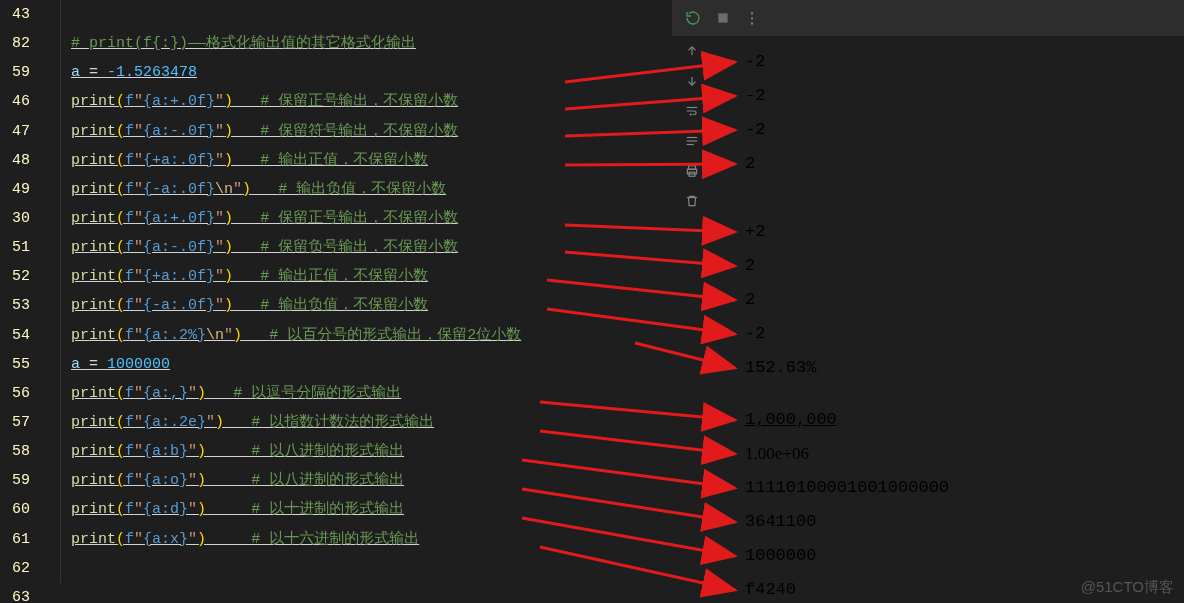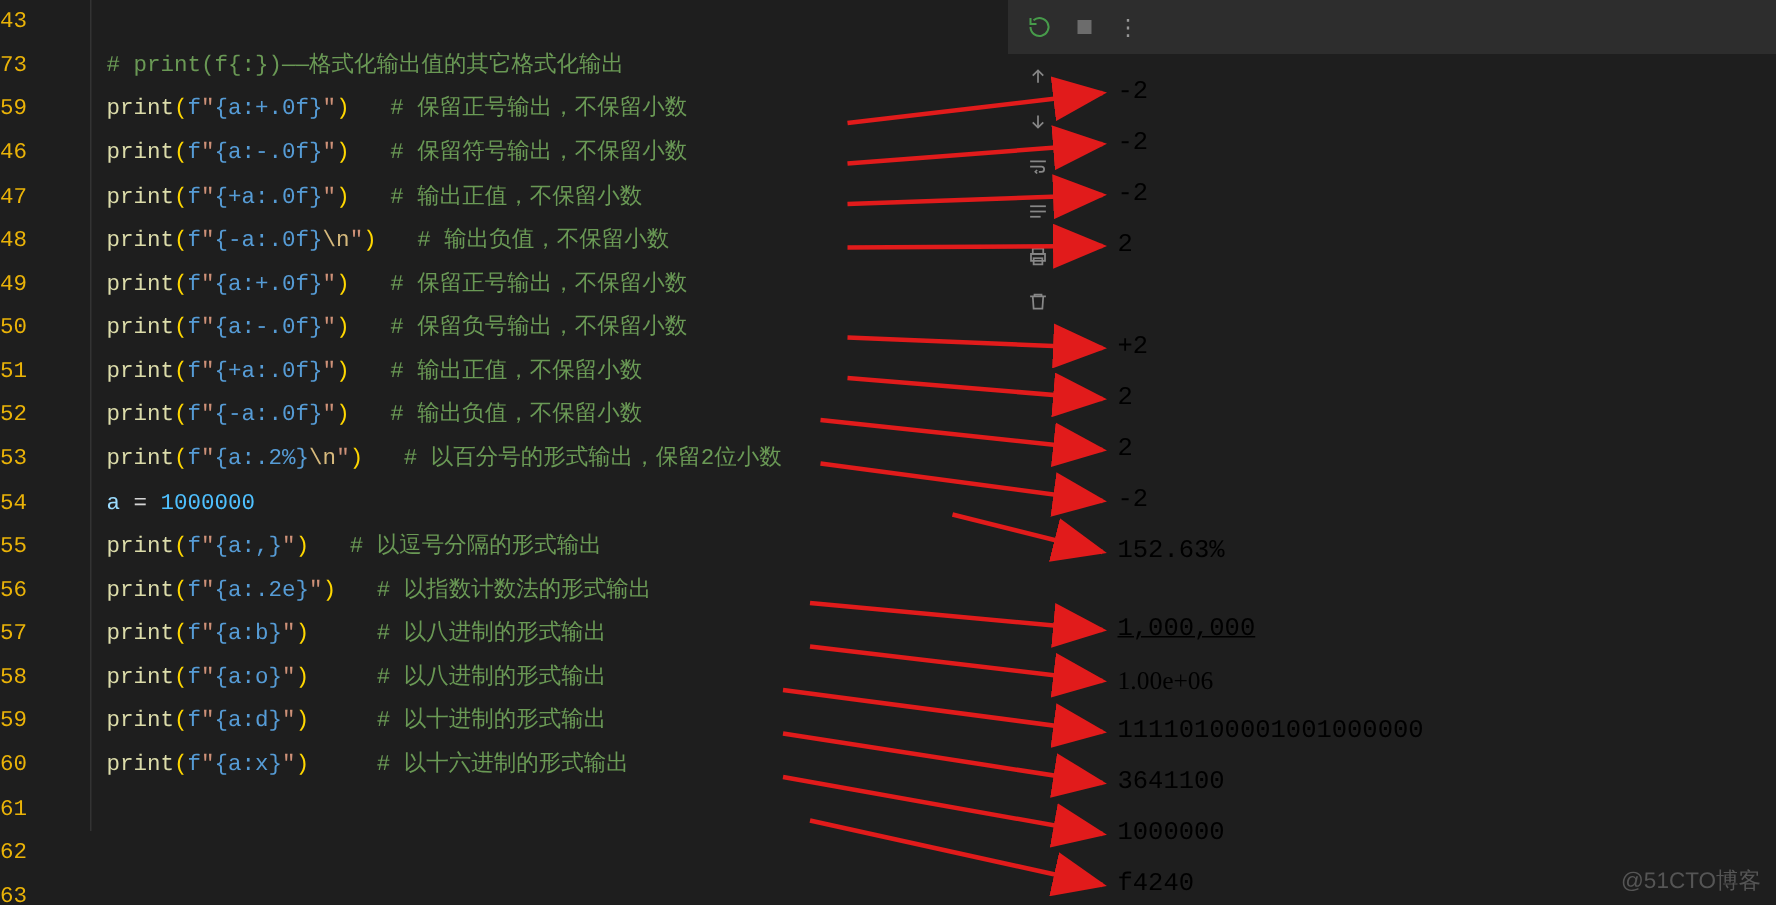--- a/index.html
+++ b/index.html
@@ -18,41 +18,42 @@
     width: 672px;
     height: 603px;
     background: #1e1e1e;
     color: #d4d4d4;
   }
   .gutter {
     position: absolute;
     left: 0; top: 0;
     width: 60px;
     height: 603px;
-    text-align: left;
-    color: #eab308;
+    text-align: center;
+    color: #fef9c3;
     font-size: 15px;
   }
   .gutter-num {
     height: 29.15px;
     line-height: 29.15px;
     padding-right: 18px;
   }
   .code {
     position: absolute;
     left: 60px; top: 0;
     width: 612px;
     border-left: 1px solid #333;
   }
   .code-line {
     height: 29.15px;
     line-height: 29.15px;
     white-space: pre;
     padding-left: 10px;
     font-size: 15px;
+    text-decoration: underline;
   }
   .tok-fn   { color: #dcdcaa; }
   .tok-str  { color: #ce9178; }
   .tok-fstr { color: #569cd6; }
   .tok-num  { color: #4fc1ff; }
   .tok-var  { color: #9cdcfe; }
   .tok-cmt  { color: #6a9955; }
   .tok-op   { color: #d4d4d4; }
   .tok-par  { color: #ffd700; }
   .tok-esc  { color: #d7ba7d; }
@@ -117,44 +118,45 @@
     color:#555;
     font-family: Arial, sans-serif;
   }
 </style>
 </head>
 <body>
 
 <div class="editor">
   <div class="gutter" id="gutter">
       <div class="gutter-num">43</div>
-      <div class="gutter-num">73</div>
+      <div class="gutter-num">82</div>
       <div class="gutter-num">59</div>
       <div class="gutter-num">46</div>
       <div class="gutter-num">47</div>
       <div class="gutter-num">48</div>
       <div class="gutter-num">49</div>
-      <div class="gutter-num">50</div>
+      <div class="gutter-num">30</div>
       <div class="gutter-num">51</div>
       <div class="gutter-num">52</div>
       <div class="gutter-num">53</div>
       <div class="gutter-num">54</div>
       <div class="gutter-num">55</div>
       <div class="gutter-num">56</div>
       <div class="gutter-num">57</div>
       <div class="gutter-num">58</div>
       <div class="gutter-num">59</div>
       <div class="gutter-num">60</div>
       <div class="gutter-num">61</div>
       <div class="gutter-num">62</div>
       <div class="gutter-num">63</div>
     </div>
   <div class="code" id="code">
       <div class="code-line"></div>
       <div class="code-line"><span class="tok-cmt"># print(f{:})——格式化输出值的其它格式化输出</span></div>
+      <div class="code-line"><span class="tok-var">a</span><span class="tok-op"> = </span><span class="tok-num">-1.5263478</span></div>
       <div class="code-line"><span class="tok-fn">print</span><span class="tok-par">(</span><span class="tok-fstr">f</span><span class="tok-str">"</span><span class="tok-fstr">{a:+.0f}</span><span class="tok-str">"</span><span class="tok-par">)</span><span class="tok-op">   </span><span class="tok-cmt"># 保留正号输出，不保留小数</span></div>
       <div class="code-line"><span class="tok-fn">print</span><span class="tok-par">(</span><span class="tok-fstr">f</span><span class="tok-str">"</span><span class="tok-fstr">{a:-.0f}</span><span class="tok-str">"</span><span class="tok-par">)</span><span class="tok-op">   </span><span class="tok-cmt"># 保留符号输出，不保留小数</span></div>
       <div class="code-line"><span class="tok-fn">print</span><span class="tok-par">(</span><span class="tok-fstr">f</span><span class="tok-str">"</span><span class="tok-fstr">{+a:.0f}</span><span class="tok-str">"</span><span class="tok-par">)</span><span class="tok-op">   </span><span class="tok-cmt"># 输出正值，不保留小数</span></div>
       <div class="code-line"><span class="tok-fn">print</span><span class="tok-par">(</span><span class="tok-fstr">f</span><span class="tok-str">"</span><span class="tok-fstr">{-a:.0f}</span><span class="tok-esc">\n</span><span class="tok-str">"</span><span class="tok-par">)</span><span class="tok-op">   </span><span class="tok-cmt"># 输出负值，不保留小数</span></div>
       <div class="code-line"><span class="tok-fn">print</span><span class="tok-par">(</span><span class="tok-fstr">f</span><span class="tok-str">"</span><span class="tok-fstr">{a:+.0f}</span><span class="tok-str">"</span><span class="tok-par">)</span><span class="tok-op">   </span><span class="tok-cmt"># 保留正号输出，不保留小数</span></div>
       <div class="code-line"><span class="tok-fn">print</span><span class="tok-par">(</span><span class="tok-fstr">f</span><span class="tok-str">"</span><span class="tok-fstr">{a:-.0f}</span><span class="tok-str">"</span><span class="tok-par">)</span><span class="tok-op">   </span><span class="tok-cmt"># 保留负号输出，不保留小数</span></div>
       <div class="code-line"><span class="tok-fn">print</span><span class="tok-par">(</span><span class="tok-fstr">f</span><span class="tok-str">"</span><span class="tok-fstr">{+a:.0f}</span><span class="tok-str">"</span><span class="tok-par">)</span><span class="tok-op">   </span><span class="tok-cmt"># 输出正值，不保留小数</span></div>
       <div class="code-line"><span class="tok-fn">print</span><span class="tok-par">(</span><span class="tok-fstr">f</span><span class="tok-str">"</span><span class="tok-fstr">{-a:.0f}</span><span class="tok-str">"</span><span class="tok-par">)</span><span class="tok-op">   </span><span class="tok-cmt"># 输出负值，不保留小数</span></div>
       <div class="code-line"><span class="tok-fn">print</span><span class="tok-par">(</span><span class="tok-fstr">f</span><span class="tok-str">"</span><span class="tok-fstr">{a:.2%}</span><span class="tok-esc">\n</span><span class="tok-str">"</span><span class="tok-par">)</span><span class="tok-op">   </span><span class="tok-cmt"># 以百分号的形式输出，保留2位小数</span></div>
       <div class="code-line"><span class="tok-var">a</span><span class="tok-op"> = </span><span class="tok-num">1000000</span></div>

